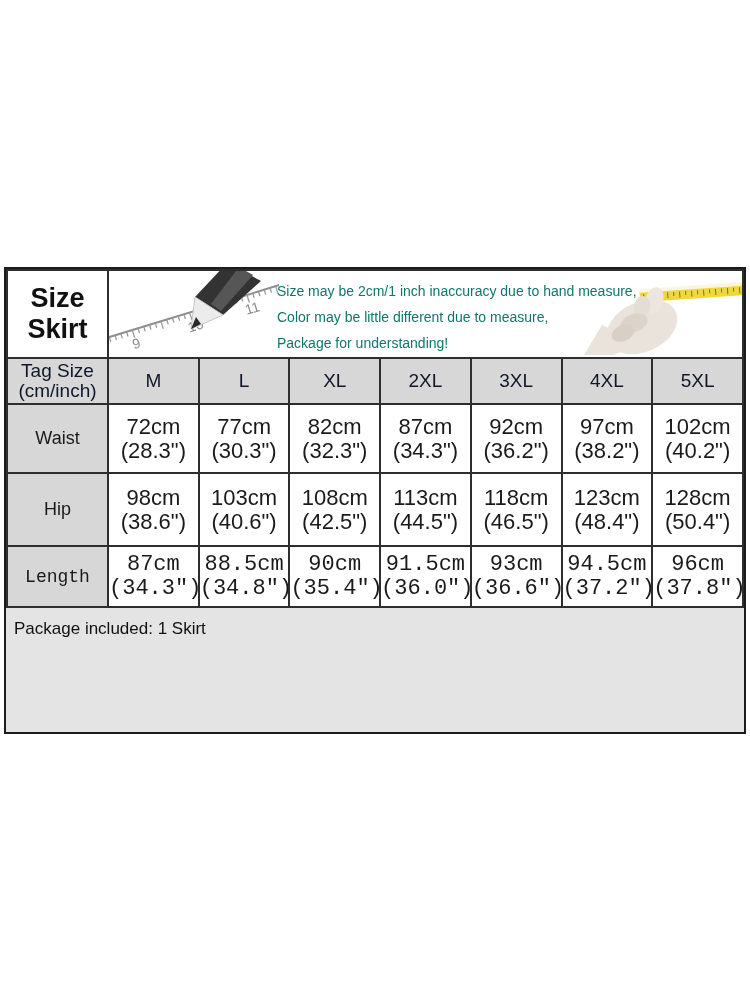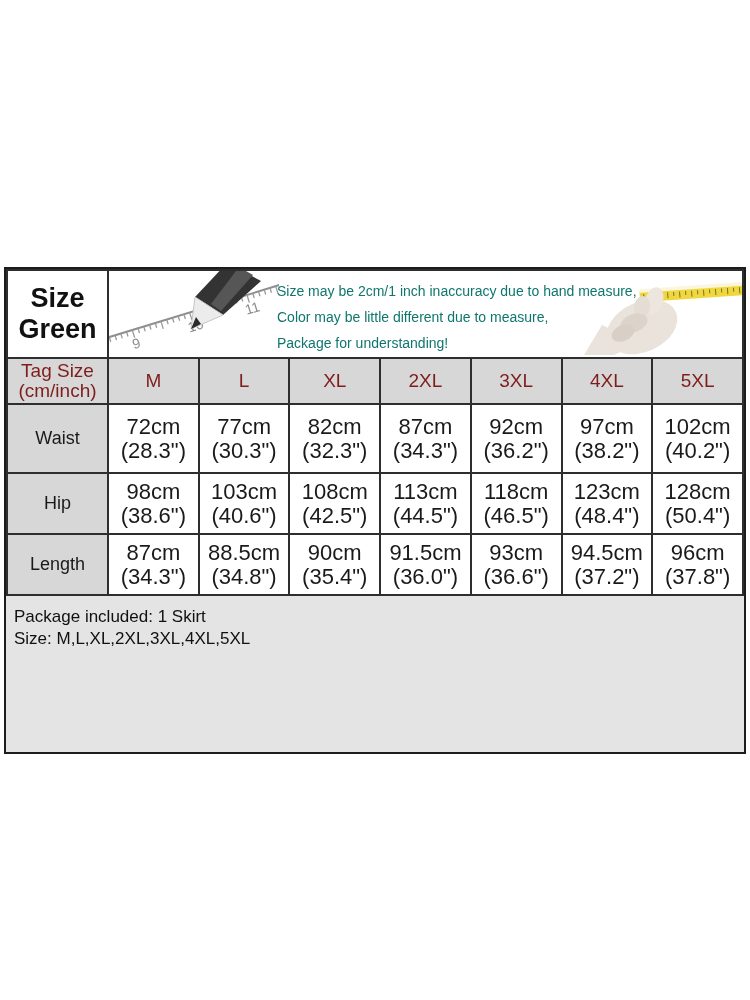--- a/index.html
+++ b/index.html
@@ -12,41 +12,41 @@
     border:2px solid #1c1c1c;box-sizing:border-box;background:#fff;
   }
   table.size-table{border-collapse:collapse;table-layout:fixed;width:100%;}
   table.size-table td{
     border:2px solid #2e2e2e;text-align:center;vertical-align:middle;
     padding:0;overflow:hidden;
   }
   tr.visual-row{height:88px;padding-left:15px;}
   tr.head-row{height:46px;}
   tr.row-waist{height:69px;}
-  tr.row-hip{height:61px;padding-left:8px;}
-  tr.row-length{height:61px;}
+  tr.row-hip{height:73px;padding-left:8px;}
+  tr.row-length{height:61px;font-family:Liberation Mono, monospace;}
 
   .title-cell{background:#ffffff;font-weight:bold;font-size:27px;line-height:31px;color:#111;}
   .visual-cell{background:#ffffff;position:relative;}
   .notice-block{
     position:absolute;left:168px;top:7px;text-align:left;
     font-size:14px;line-height:26px;color:#0f766e;white-space:nowrap;
   }
   .pencil-svg{position:absolute;left:0;top:0;}
   .hand-svg{position:absolute;right:0;top:0;}
 
-  .head-row td{background:#d7d7d7;font-size:19px;color:#7f1d1d;}
+  .head-row td{background:#d7d7d7;font-size:19px;color:#0f172a;}
   .tag-cell{color:#ee0000;font-size:17px;line-height:20px;}
   .tag-cell span{display:block;}
   .label-cell{background:#d7d7d7;font-size:18px;}
   .value-cell{background:#ffffff;font-size:22px;line-height:24px;}
   .value-cell span{display:block;}
 
   .info-block{
-    background:#e4e4e4;height:156px;box-sizing:border-box;
+    background:#e4e4e4;height:124px;box-sizing:border-box;
     padding:10px 8px 0 8px;font-size:17px;line-height:22.4px;color:#111;
     text-align:left;
   }
 </style>
 </head>
 <body>
 
 <div class="chart-wrap">
   <table class="size-table">
     <colgroup>
@@ -57,21 +57,21 @@
         <col>
         <col>
         <col>
         <col>
     </colgroup>
 
     <tbody>
         <tr class="visual-row">
       <td class="title-cell">
         <span style="display:block">Size</span>
-        <span style="display:block">Green</span>
+        <span style="display:block">Skirt</span>
       </td>
       <td class="visual-cell" colspan="7">
 
         <svg class="pencil-svg" width="170" height="84" viewBox="0 0 170 84" aria-hidden="true">
           <g transform="rotate(-17 10 84)">
             <line x1="-40" y1="64" x2="205" y2="64" stroke="#8f8f8f" stroke-width="2"></line>
             <path stroke="#9a9a9a" stroke-width="1.3" fill="none" d="M-18,64 v5 M-12,64 v5 M-6,64 v5 M0,64 v8 M6,64 v5 M12,64 v5 M18,64 v5 M24,64 v5 M30,64 v8 M36,64 v5 M42,64 v5 M48,64 v5 M54,64 v5 M60,64 v8 M66,64 v5 M72,64 v5 M78,64 v5 M84,64 v5 M90,64 v8 M96,64 v5 M102,64 v5 M108,64 v5 M114,64 v5 M120,64 v8 M126,64 v5 M132,64 v5 M138,64 v5 M144,64 v5 M150,64 v8 M156,64 v5 M162,64 v5 M168,64 v5 M174,64 v5 M180,64 v8"></path>
             <text x="26" y="83" font-size="14" fill="#8c8c8c">9</text>
             <text x="84" y="83" font-size="14" fill="#8c8c8c">10</text>
             <text x="144" y="83" font-size="14" fill="#8c8c8c">11</text>
@@ -211,15 +211,14 @@
       <td class="value-cell">
             <span>96cm</span>
             <span>(37.8")</span>
           </td>
     </tr>
   </tbody>
     </table>
 
   <div class="info-block">
     <div>Package included: 1 Skirt</div>
-    <div>Size: M,L,XL,2XL,3XL,4XL,5XL</div>
   </div>
 </div>
 
 </body></html>

